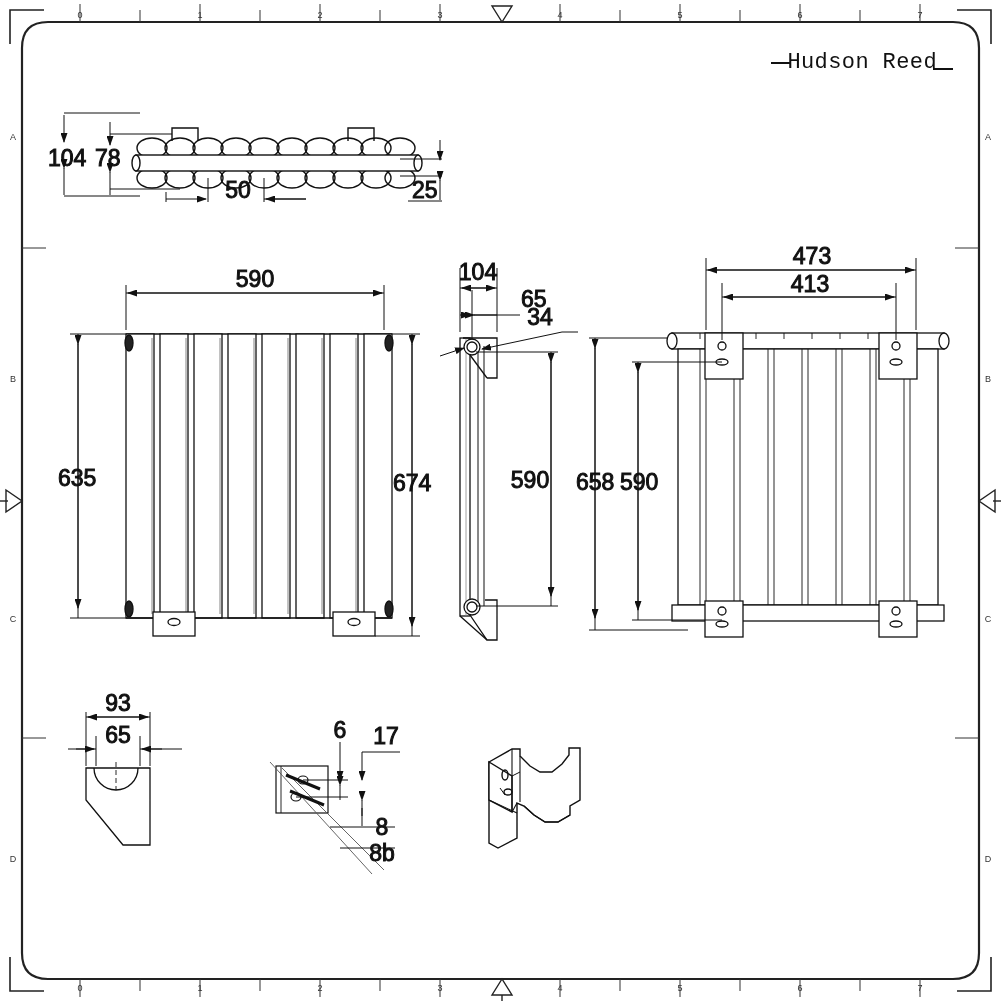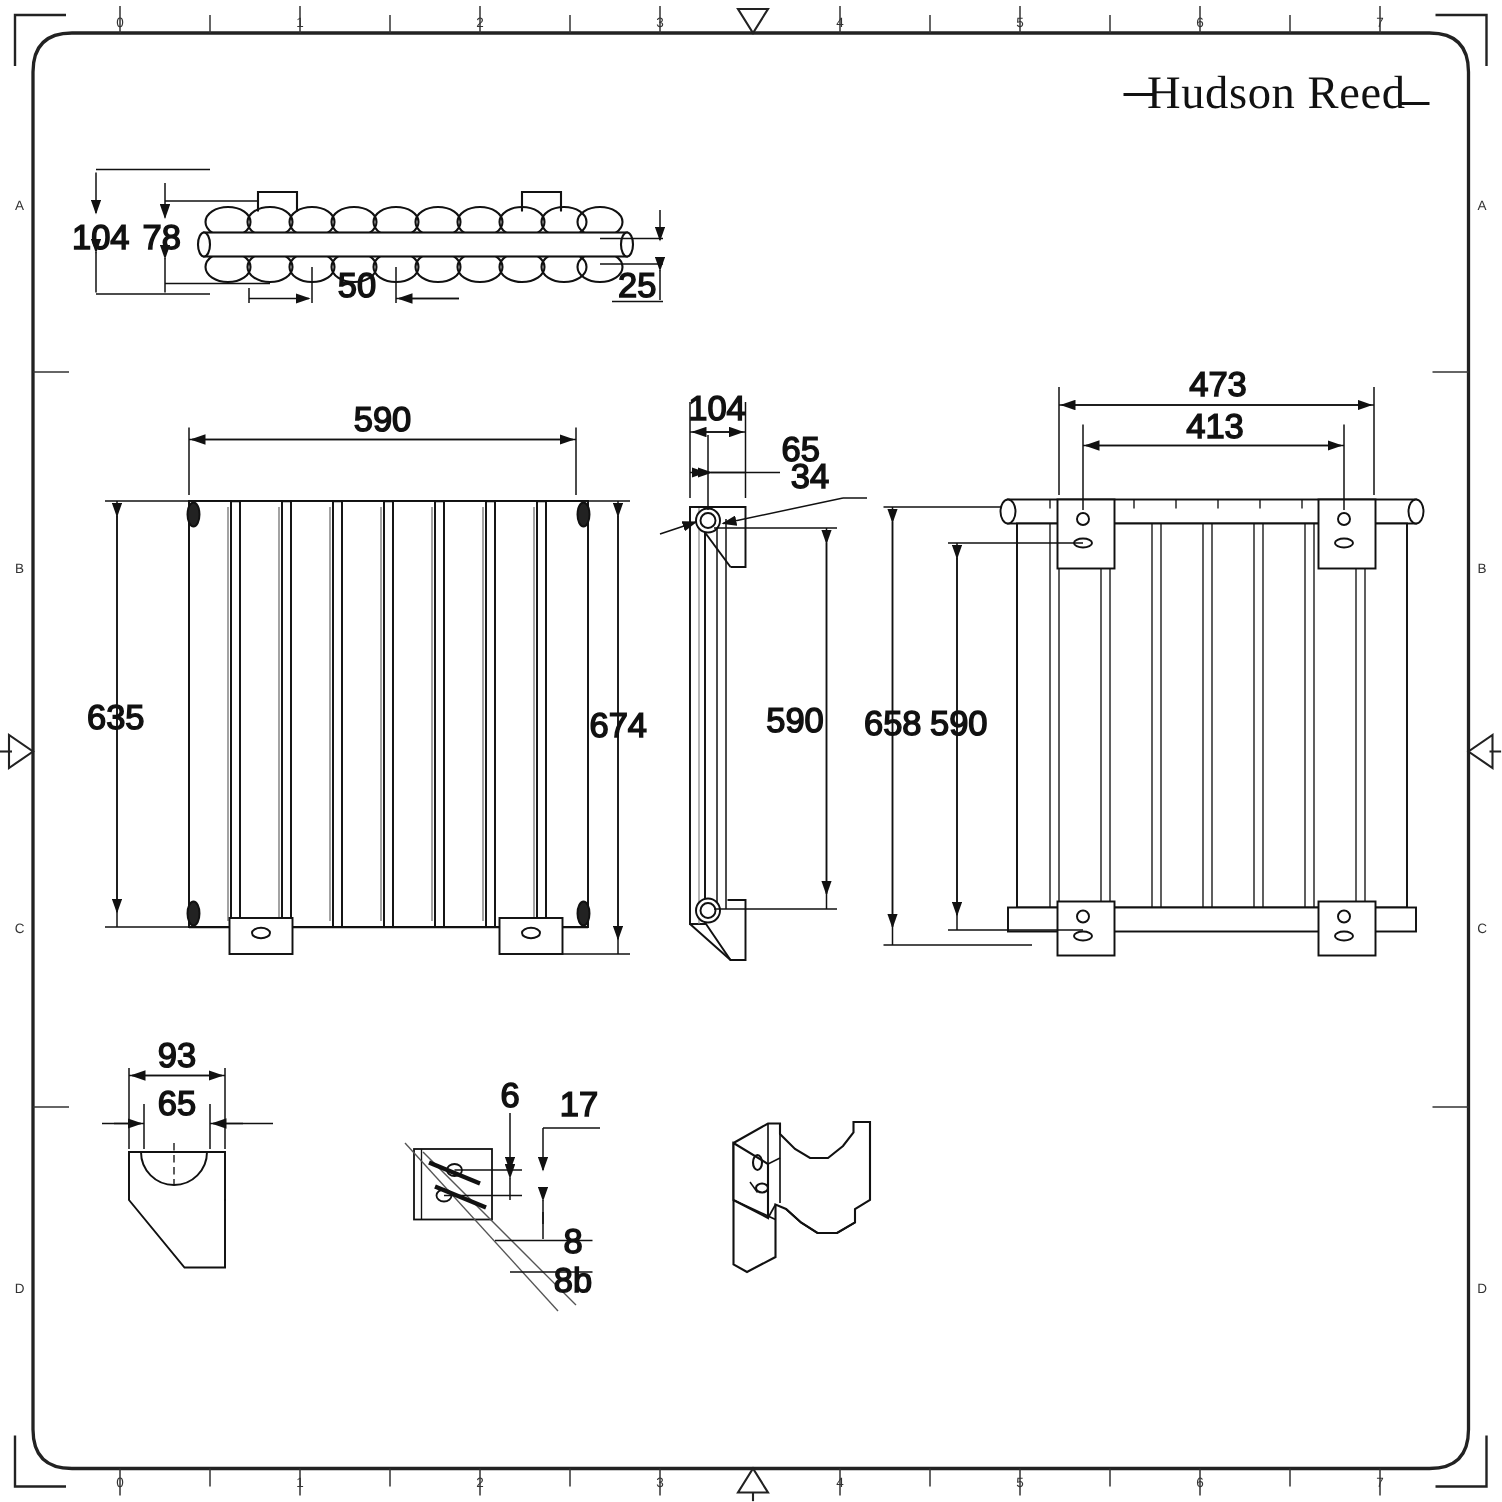--- a/index.html
+++ b/index.html
@@ -37,22 +37,22 @@
   .logo-wrap {
     position: absolute;
     right: 48px;
     top: 42px;
     display: flex;
     align-items: center;
     height: 40px;
     pointer-events: none;
   }
   .logo-text {
-    font-family: Liberation Serif, serif;
-    font-size: 31px;
+    font-family: Liberation Mono, monospace;
+    font-size: 22px;
     color: #111111;
     letter-spacing: 0.4px;
     white-space: nowrap;
   }
   .logo-dash-left {
     width: 20px;
     height: 2px;
     background: #111111;
     margin-right: -4px;
     margin-top: 2px;

